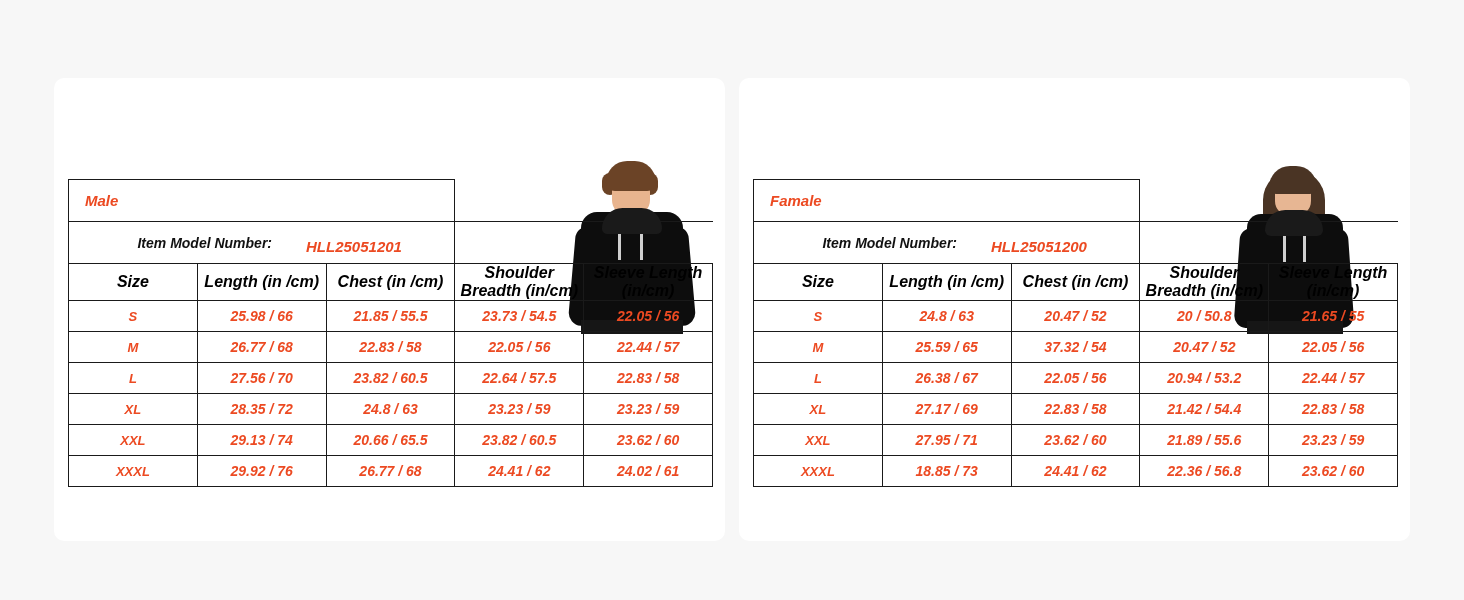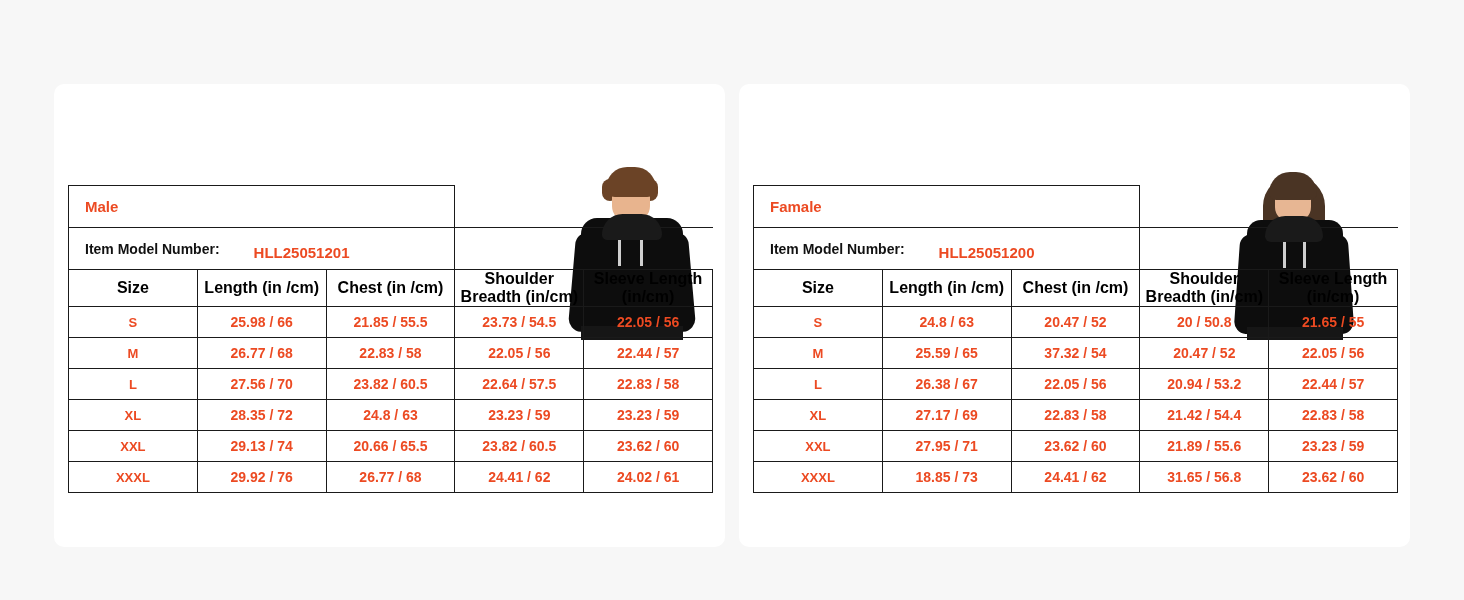--- a/index.html
+++ b/index.html
@@ -12,25 +12,26 @@
     overflow: hidden;
   }
   .page {
     position: relative;
     width: 1464px;
     height: 600px;
   }
   .cards {
     position: absolute;
     left: 54px;
-    top: 84px;
+    top: 78px;
     width: 1356px;
     height: 463px;
     display: flex;
     gap: 14px;
+    font-style: italic;
   }
   .card {
     position: relative;
     width: 671px;
     height: 463px;
     background: #ffffff;
     border-radius: 10px;
   }
   .table-wrap {
     position: absolute;
@@ -68,20 +69,21 @@
   .model-value {
     color: #ec4a22;
     font-size: 15px;
     font-weight: bold;
     padding-left: 34px;
     margin-top: 8px;
   }
   .model-row-inner {
     display: flex;
     align-items: center;
+    justify-content: center;
   }
   .blank-cell {
     border-top: none;
     border-right: none;
     background: transparent;
   }
   .blank-cell.nb {
     border-left: 1px solid #1a1a1a;
   }
   tbody td {
@@ -406,21 +408,21 @@
               <td class="size-col">XXL</td>
               <td>27.95 / 71</td>
               <td>23.62 / 60</td>
               <td>21.89 / 55.6</td>
               <td>23.23 / 59</td>
             </tr>
             <tr>
               <td class="size-col">XXXL</td>
               <td>18.85 / 73</td>
               <td>24.41 / 62</td>
-              <td>31.65 / 56.8</td>
+              <td>22.36 / 56.8</td>
               <td>23.62 / 60</td>
             </tr>
           </tbody>
         </table>
       </div>
     </div>
 
   </div>
 </div>
 

